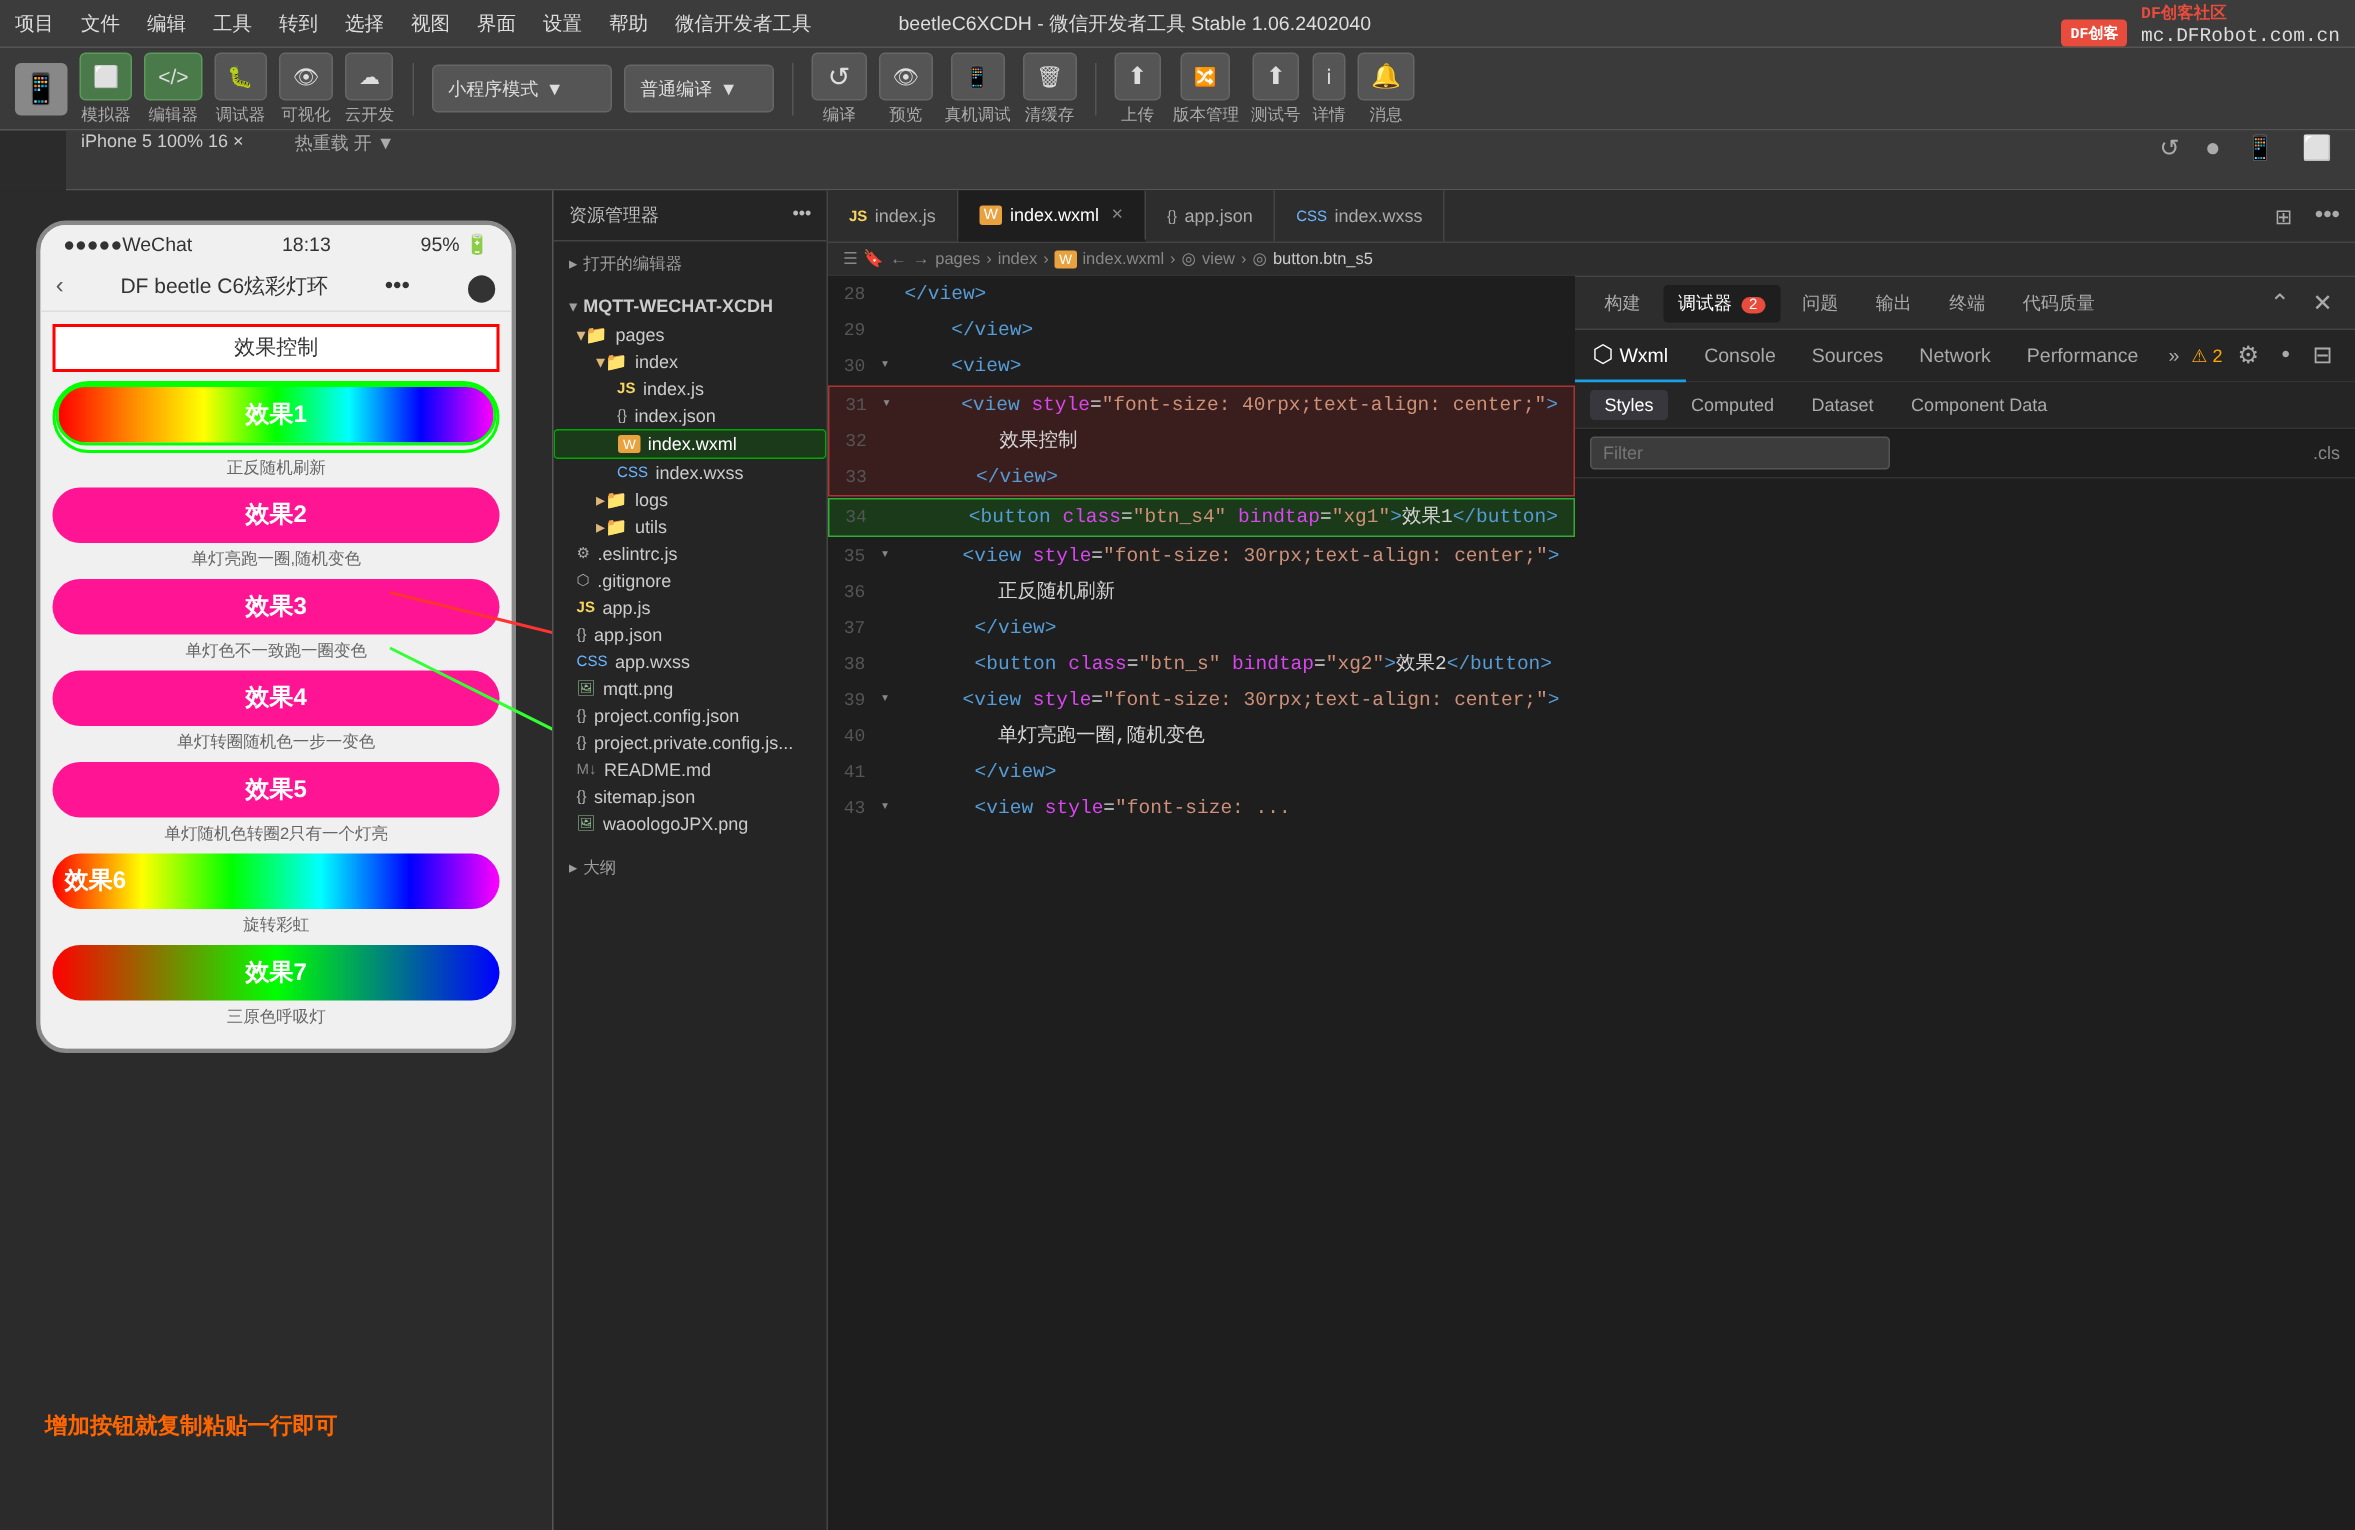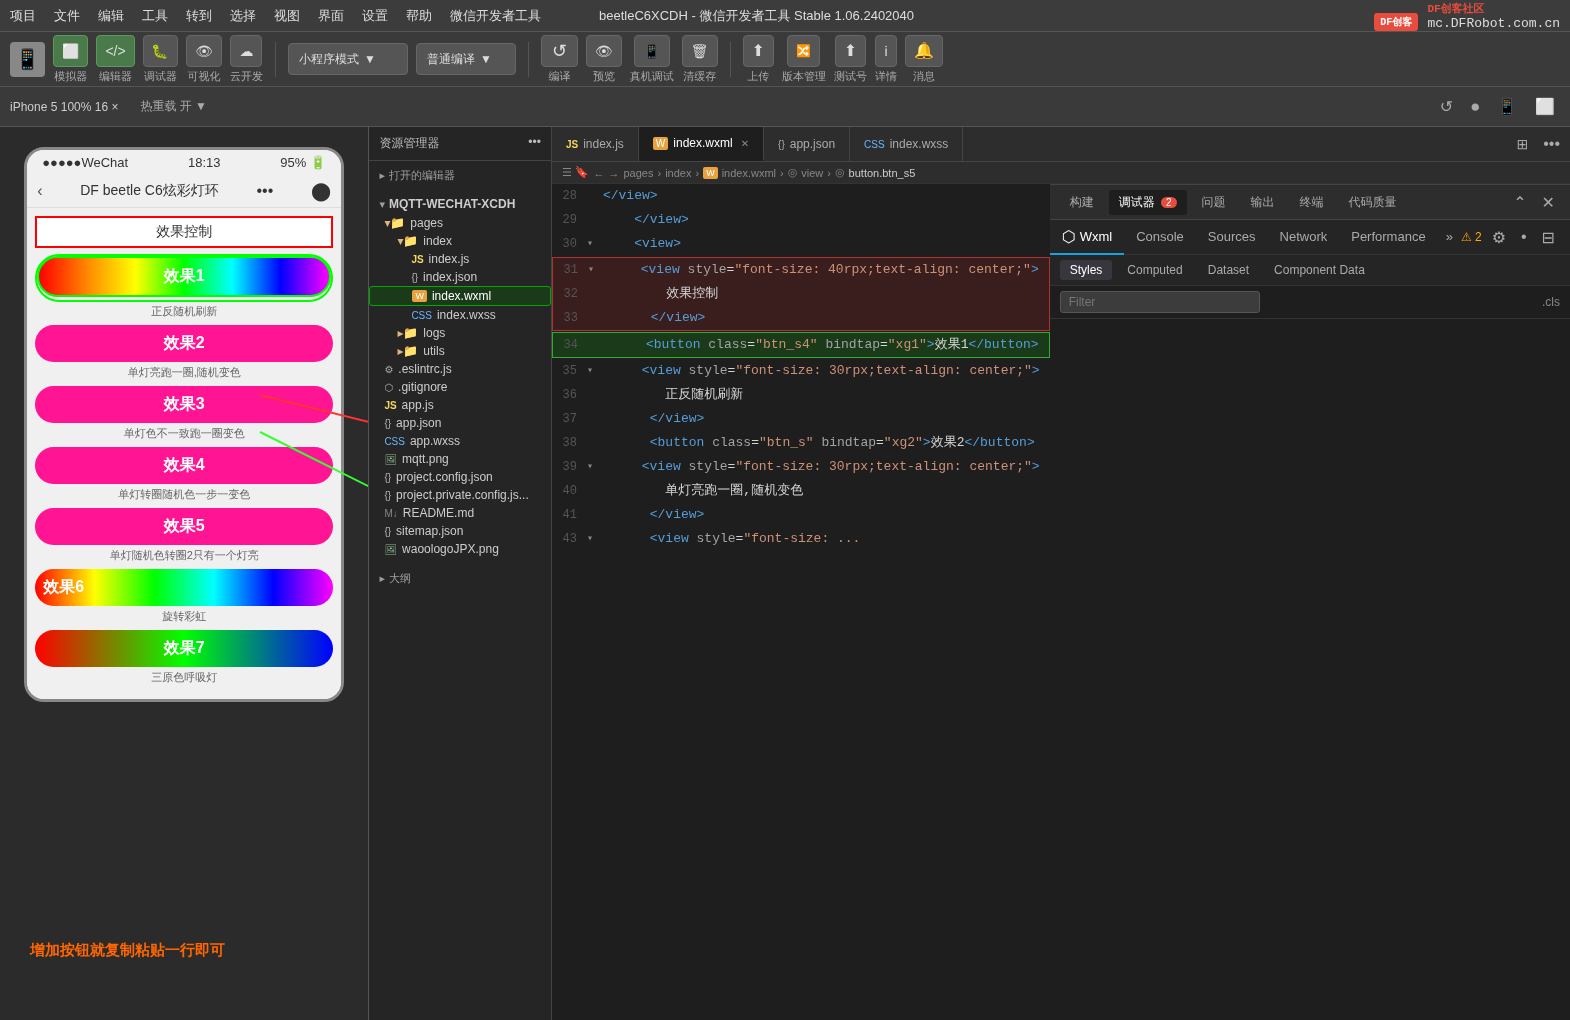--- a/index.html
+++ b/index.html
@@ -16,21 +16,21 @@
     
     #toolbar { background: #3a3a3a; height: 55px; display: flex; align-items: center; padding: 0 10px; gap: 8px; border-bottom: 1px solid #555; }
     .toolbar-btn { background: #555; border: 1px solid #666; color: #ddd; padding: 4px 8px; border-radius: 4px; cursor: pointer; font-size: 12px; height: 32px; display: flex; align-items: center; gap: 4px; }
     .toolbar-btn.active { background: #4a7a4a; border-color: #5a9a5a; }
     .toolbar-dropdown { background: #555; border: 1px solid #666; color: #ddd; padding: 4px 10px; border-radius: 4px; cursor: pointer; font-size: 12px; height: 32px; display: flex; align-items: center; gap: 5px; min-width: 120px; }
     .toolbar-sep { width: 1px; height: 35px; background: #555; margin: 0 4px; }
     .toolbar-label { color: #aaa; font-size: 11px; text-align: center; margin-top: 2px; }
     .toolbar-group { display: flex; flex-direction: column; align-items: center; }
 
     
-    #toolbar2 { background: #3a3a3a; height: 40px; display: flex; align-items: center; padding: 0 10px; gap: 12px; border-bottom: 1px solid #555; }
+    #toolbar2 { background: #3a3a3a; height: 40px; display: flex; align-items: flex-start; padding: 0 10px; gap: 24px; border-bottom: 1px solid #555; margin-left: 44px; }
     .icon-btn-sm { background: transparent; border: none; color: #aaa; cursor: pointer; font-size: 16px; padding: 2px 5px; }
 
     
     #main { display: flex; height: calc(1020px - 32px - 55px - 40px); }
 
     
     #phone-panel { width: 470px; background: #2b2b2b; border-right: 1px solid #555; position: relative; padding: 10px; }
     #phone-frame { background: #f0f0f0; border-radius: 20px; width: 320px; margin: 10px auto; border: 3px solid #888; position: relative; overflow: hidden; }
     #phone-status { background: #f0f0f0; display: flex; justify-content: space-between; align-items: center; padding: 5px 15px; font-size: 13px; color: #333; }
     #phone-nav { background: #f0f0f0; display: flex; justify-content: space-between; align-items: center; padding: 5px 10px; border-bottom: 1px solid #ddd; }
@@ -65,21 +65,21 @@
     .code-tab-close { color: #888; font-size: 10px; margin-left: 3px; cursor: pointer; }
     #breadcrumb { background: #2d2d2d; padding: 4px 10px; font-size: 11px; color: #888; border-bottom: 1px solid #333; display: flex; align-items: center; gap: 4px; }
     #breadcrumb span { color: #888; }
     #breadcrumb .bc-active { color: #ccc; }
     #code-editor { flex: 1; overflow-y: auto; font-family: 'Courier New', monospace; font-size: 13px; background: #1e1e1e; }
     .code-line { display: flex; align-items: flex-start; padding: 1px 0; min-height: 22px; }
     .line-num { color: #555; min-width: 35px; text-align: right; padding-right: 10px; padding-left: 5px; user-select: none; font-size: 12px; line-height: 22px; }
     .line-arrow { width: 16px; color: #888; font-size: 10px; line-height: 22px; cursor: pointer; }
     .line-content { flex: 1; padding-right: 10px; line-height: 22px; white-space: pre; color: #d4d4d4; }
     .tag { color: #569cd6; }
-    .attr-name { color: #a3a3a3; }
+    .attr-name { color: #d946ef; }
     .attr-value { color: #ce9178; }
     .text-content { color: #d4d4d4; }
 
     
     #bottom-panel { height: 360px; border-top: 1px solid #444; display: flex; flex-direction: column; }
     #bottom-tabs-bar { background: #2d2d2d; height: 35px; display: flex; align-items: center; padding: 0 10px; gap: 5px; border-bottom: 1px solid #444; }
     .bottom-tab { padding: 4px 10px; font-size: 12px; cursor: pointer; color: #aaa; border-radius: 3px; }
     .bottom-tab.active { background: #1e1e1e; color: #fff; }
     .bottom-tab-badge { background: #e74c3c; color: white; border-radius: 10px; padding: 0 5px; font-size: 10px; margin-left: 3px; }
     #bottom-sub-tabs { background: #252526; display: flex; align-items: center; padding: 5px 10px; gap: 5px; border-bottom: 1px solid #333; }

